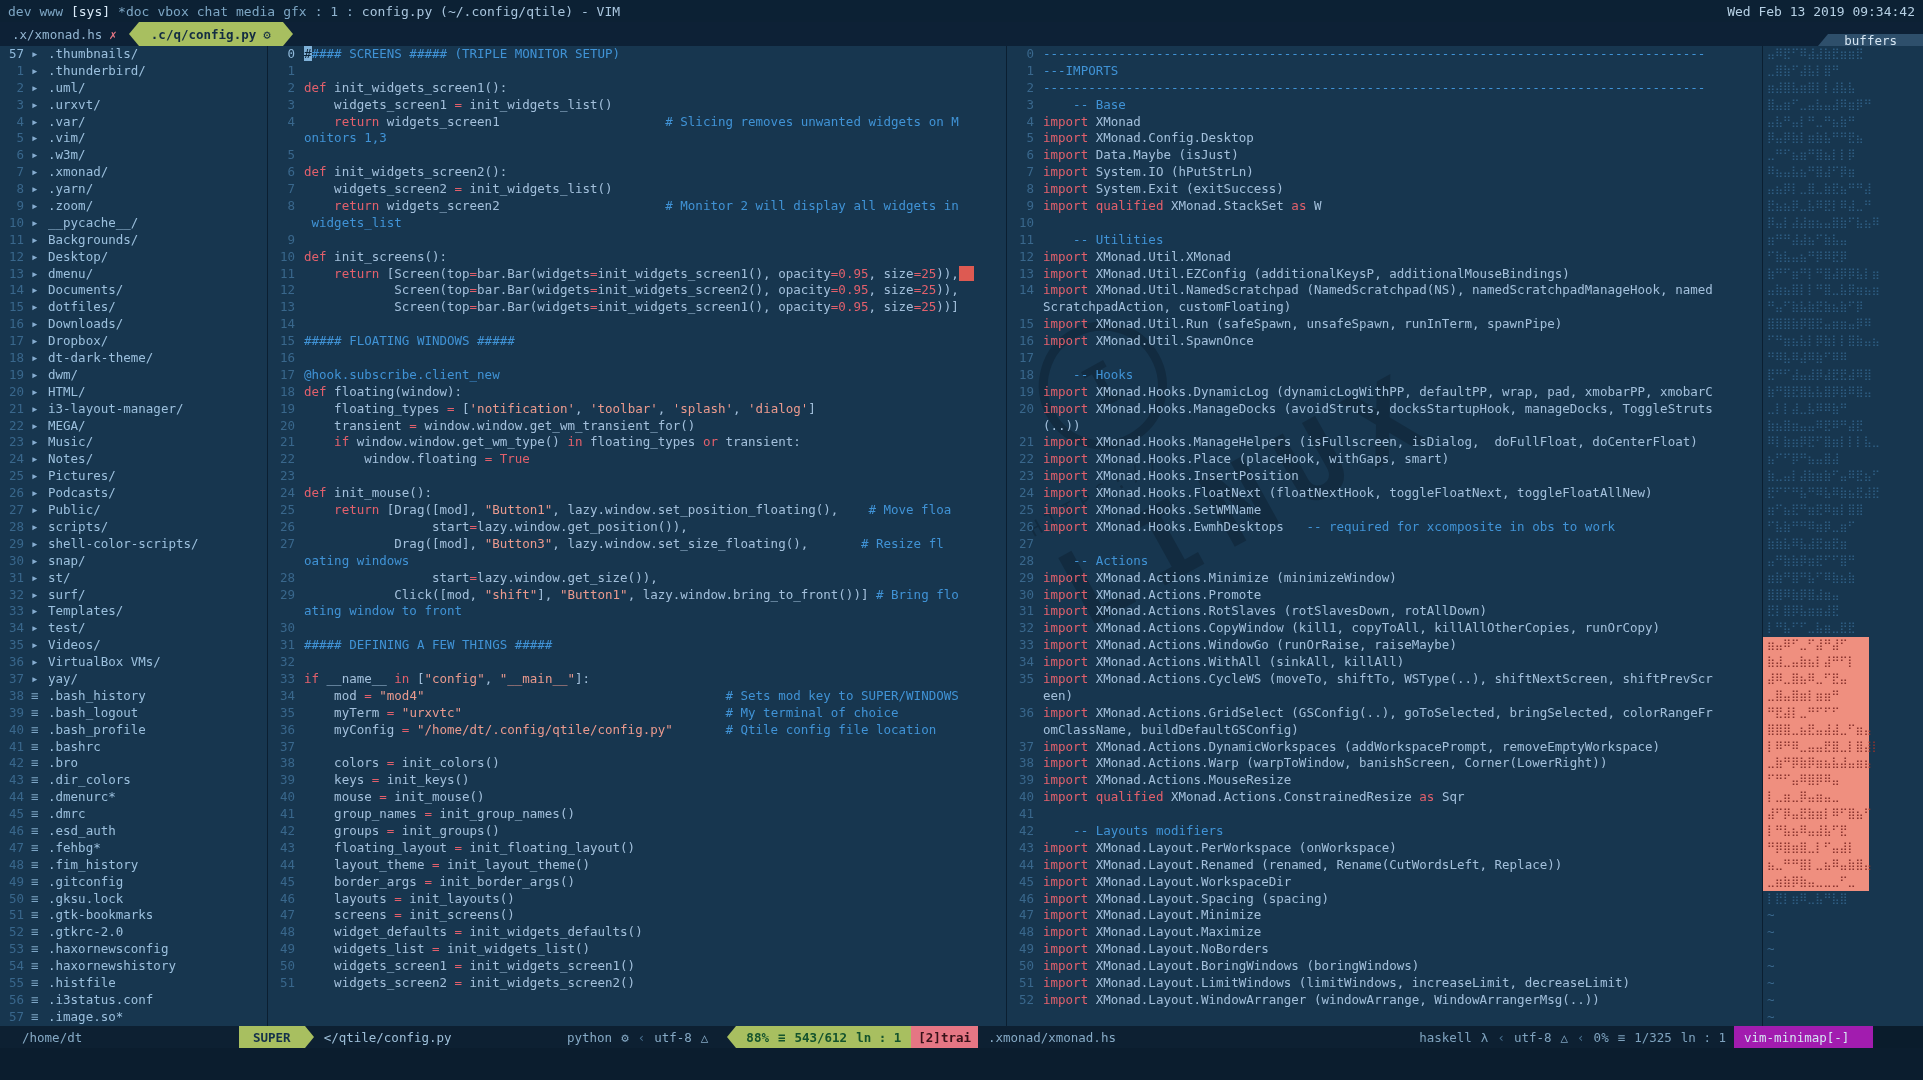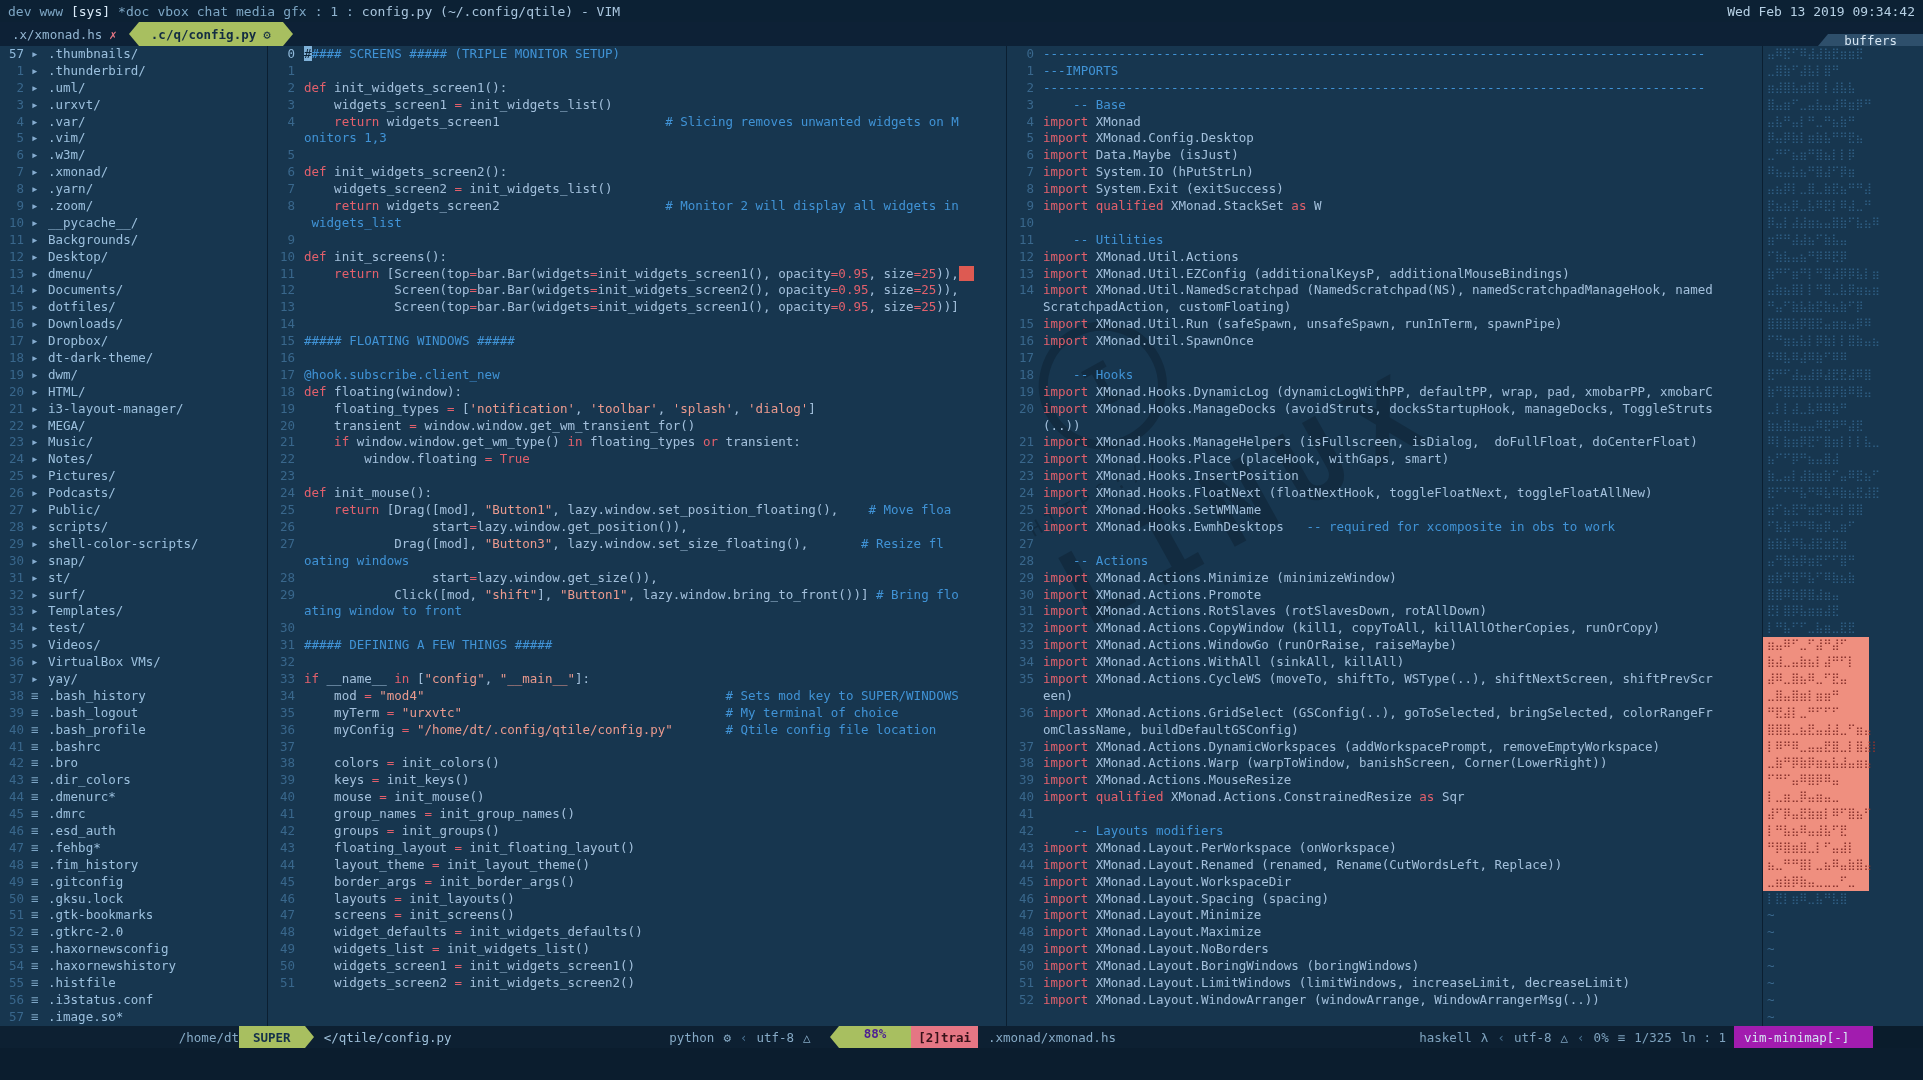--- a/index.html
+++ b/index.html
@@ -64,31 +64,31 @@
   .sg-w{background:#dd5a52;}
 
   .mmap{width:161px;border-left:1px solid #0b1f31;font-size:11px;}
   .mm-row{height:16.9px;line-height:16.9px;padding-left:4px;color:#2e5d82;white-space:pre;overflow:hidden;}
   .mm-row.hl{background-image:linear-gradient(#ef8f7f,#ef8f7f);background-size:106px 100%;background-repeat:no-repeat;color:#8a342e;}
   .mm-row.tilde{color:#39678c;font-size:12.5px;}
 
   
   .statusrow{height:22px;display:flex;font-size:12.5px;}
   .sl{display:flex;align-items:center;background:#0d2032;color:#86aac6;overflow:hidden;box-sizing:border-box;height:22px;}
-  .sl-tree{width:239px;padding-left:10px;justify-content:flex-end;}
+  .sl-tree{width:239px;padding-left:22px;}
   .sl-cfg{width:739px;}
   .sl-hs{width:756px;padding-left:10px;}
   .sl-mm{width:139px;background:#a21caf;color:#d5e5f2;padding-left:10px;}
   .mode{background:#a8bf60;color:#14304a;font-weight:bold;padding:0 14px;height:100%;display:flex;align-items:center;}
   .arrR{width:0;height:0;border-top:11px solid transparent;border-bottom:11px solid transparent;border-left:9px solid #a8bf60;}
   .arrLg{width:0;height:0;border-top:11px solid transparent;border-bottom:11px solid transparent;border-right:9px solid #a8bf60;margin-left:10px;}
   .fname{padding:0 10px;color:#9fc0da;}
   .rsec{margin-left:auto;display:flex;align-items:center;gap:9px;color:#86aac6;}
   .sep{color:#4b7394;}
-  .possec{background:#a8bf60;color:#4c1d95;height:100%;display:flex;align-items:center;gap:9px;padding:0 10px;font-weight:bold;flex-direction:column;}
+  .possec{background:#a8bf60;color:#14532d;height:100%;display:flex;align-items:center;gap:9px;padding:0 10px;font-weight:bold;}
   .warnsec{background:#e57684;color:#371219;height:100%;display:flex;align-items:center;padding:0 7px;font-weight:bold;}
   .hs-rsec{margin-left:auto;display:flex;align-items:center;gap:9px;padding-right:8px;color:#7fa3bf;}
 
   .cmdline{height:32px;background:#0b1d2e;}
 </style>
 </head>
 <body>
 
 <div class="screen">
 
@@ -252,21 +252,21 @@
         <div class="row"><span class="num">2</span><span class="txt"><span class="sg-c">----------------------------------------------------------------------------------------</span></span></div>
         <div class="row"><span class="num">3</span><span class="txt"><span class="sg-t">    </span><span class="sg-c">-- Base</span></span></div>
         <div class="row"><span class="num">4</span><span class="txt"><span class="sg-k">import</span><span class="sg-t"> XMonad</span></span></div>
         <div class="row"><span class="num">5</span><span class="txt"><span class="sg-k">import</span><span class="sg-t"> XMonad.Config.Desktop</span></span></div>
         <div class="row"><span class="num">6</span><span class="txt"><span class="sg-k">import</span><span class="sg-t"> Data.Maybe (isJust)</span></span></div>
         <div class="row"><span class="num">7</span><span class="txt"><span class="sg-k">import</span><span class="sg-t"> System.IO (hPutStrLn)</span></span></div>
         <div class="row"><span class="num">8</span><span class="txt"><span class="sg-k">import</span><span class="sg-t"> System.Exit (exitSuccess)</span></span></div>
         <div class="row"><span class="num">9</span><span class="txt"><span class="sg-k">import</span><span class="sg-t"> </span><span class="sg-k">qualified</span><span class="sg-t"> XMonad.StackSet </span><span class="sg-k">as</span><span class="sg-t"> W</span></span></div>
         <div class="row"><span class="num">10</span><span class="txt"></span></div>
         <div class="row"><span class="num">11</span><span class="txt"><span class="sg-t">    </span><span class="sg-c">-- Utilities</span></span></div>
-        <div class="row"><span class="num">12</span><span class="txt"><span class="sg-k">import</span><span class="sg-t"> XMonad.Util.Actions</span></span></div>
+        <div class="row"><span class="num">12</span><span class="txt"><span class="sg-k">import</span><span class="sg-t"> XMonad.Util.XMonad</span></span></div>
         <div class="row"><span class="num">13</span><span class="txt"><span class="sg-k">import</span><span class="sg-t"> XMonad.Util.EZConfig (additionalKeysP, additionalMouseBindings)</span></span></div>
         <div class="row"><span class="num">14</span><span class="txt"><span class="sg-k">import</span><span class="sg-t"> XMonad.Util.NamedScratchpad (NamedScratchpad(NS), namedScratchpadManageHook, named</span></span></div>
         <div class="row"><span class="num"></span><span class="txt"><span class="sg-t">ScratchpadAction, customFloating)</span></span></div>
         <div class="row"><span class="num">15</span><span class="txt"><span class="sg-k">import</span><span class="sg-t"> XMonad.Util.Run (safeSpawn, unsafeSpawn, runInTerm, spawnPipe)</span></span></div>
         <div class="row"><span class="num">16</span><span class="txt"><span class="sg-k">import</span><span class="sg-t"> XMonad.Util.SpawnOnce</span></span></div>
         <div class="row"><span class="num">17</span><span class="txt"></span></div>
         <div class="row"><span class="num">18</span><span class="txt"><span class="sg-t">    </span><span class="sg-c">-- Hooks</span></span></div>
         <div class="row"><span class="num">19</span><span class="txt"><span class="sg-k">import</span><span class="sg-t"> XMonad.Hooks.DynamicLog (dynamicLogWithPP, defaultPP, wrap, pad, xmobarPP, xmobarC</span></span></div>
         <div class="row"><span class="num">20</span><span class="txt"><span class="sg-k">import</span><span class="sg-t"> XMonad.Hooks.ManageDocks (avoidStruts, docksStartupHook, manageDocks, ToggleStruts</span></span></div>
         <div class="row"><span class="num"></span><span class="txt"><span class="sg-t">(..))</span></span></div>

